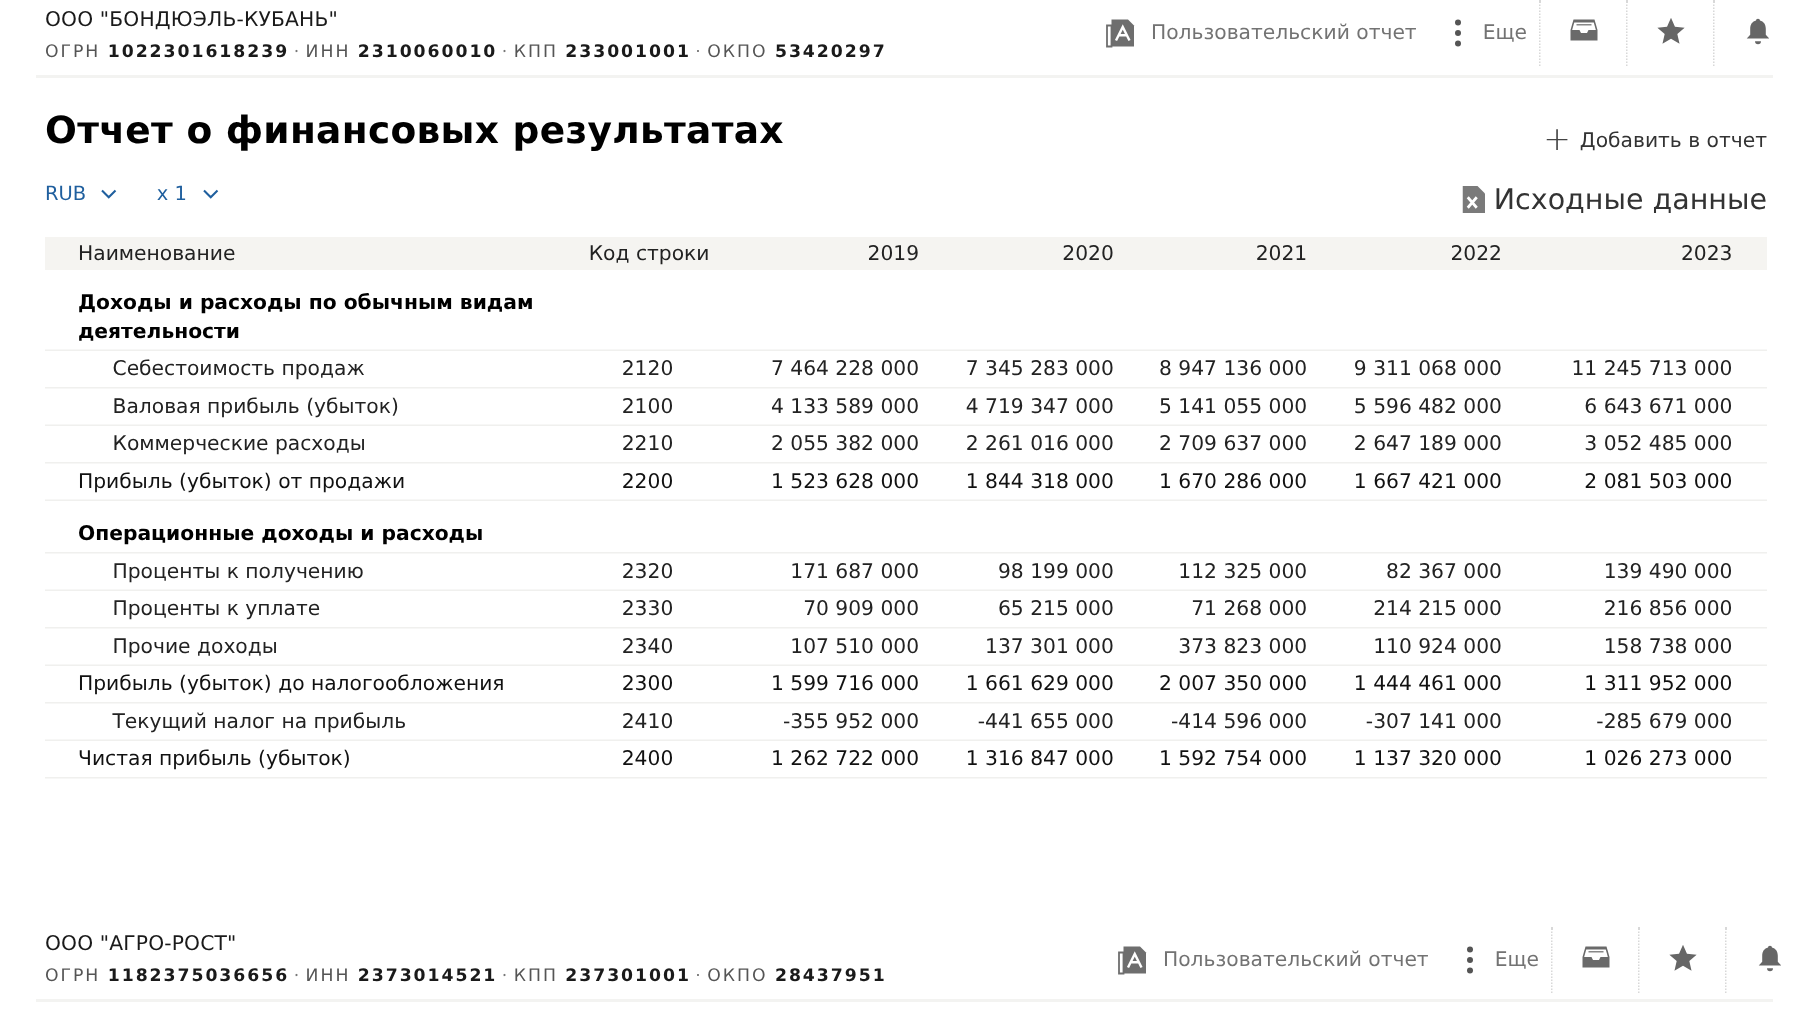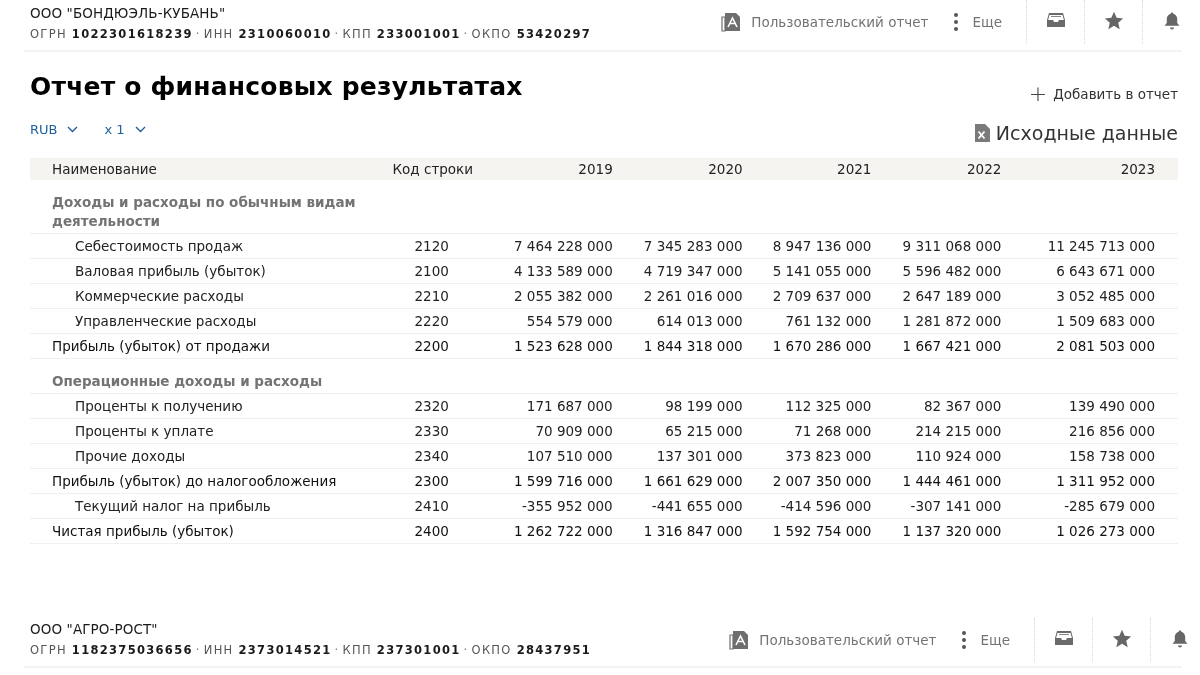--- a/index.html
+++ b/index.html
@@ -13,21 +13,21 @@
   .company-ids { position: absolute; left: 30px; top: 27px; font-size: 11.5px; color: #444; letter-spacing: 1.3px; white-space: nowrap; }
   .company-ids .lbl { color: #555; font-weight: normal; }
   .company-ids .val { color: #1a1a1a; font-weight: bold; }
   .company-ids .sep { color: #777; margin: 0 3px; }
   .header-rule { position: absolute; left: 24px; right: 18px; bottom: 0; height: 2px; background: #f3f3f1; }
 
   .header-actions { position: absolute; right: 0; top: 0; height: 44px; display: flex; align-items: center; }
   .action-link { display: flex; align-items: center; font-size: 13.5px; color: #737373; cursor: pointer; }
   .action-link .ico { margin-right: 8px; display: inline-flex; }
   .action-custom { margin-right: 26px; }
-  .action-more { margin-right: 24px; }
+  .action-more { margin-right: 8px; }
   .vdots { width: 4px; display: flex; flex-direction: column; justify-content: space-between; height: 18px; margin-right: 14px; }
   .vdots span { width: 4px; height: 4px; border-radius: 50%; background: #555; display: block; }
   .icon-btn { width: 58px; height: 44px; display: flex; align-items: center; justify-content: center; border-left: 1px dotted #d8d8d8; cursor: pointer; }
 
   .page-title { position: absolute; left: 30px; top: 72px; font-size: 25px; font-weight: bold; color: #000000; letter-spacing: 0.2px; }
   .add-report { position: absolute; right: 22px; top: 83px; font-size: 13.5px; color: #333; display: flex; align-items: center; cursor: pointer; }
   .add-report .plus { font-size: 22px; font-weight: 300; margin-right: 6px; color: #444; line-height: 1; }
   .source-data { position: absolute; right: 22px; top: 122px; font-size: 19px; color: #333; display: flex; align-items: center; cursor: pointer; }
   .source-data .ico { margin-right: 6px; display: inline-flex; }
 
@@ -38,21 +38,21 @@
   .fin-table { position: absolute; left: 30px; top: 158px; width: 1148px; border-collapse: collapse; font-size: 13.5px; }
   .fin-table thead tr { background: #f5f4f1; height: 22px; }
   .fin-table th { font-weight: normal; color: #222; text-align: right; padding: 0 23px 0 0; white-space: nowrap; font-size: 13.5px; }
   .fin-table th.name-col { text-align: left; padding-left: 22px; }
   .fin-table th.code-col { text-align: left; padding-left: 0; }
   .fin-table td { height: 25px; border-bottom: 1px solid #f0f0ee; text-align: right; padding: 0 23px 0 0; white-space: nowrap; color: #222; }
   .fin-table td.name { text-align: left; padding-left: 22px; }
   .fin-table td.name.indent { padding-left: 45px; }
   .fin-table td.code { text-align: left; padding-left: 22px; }
   .fin-table tr.bold td { font-weight: normal; color: #111; }
-  .fin-table tr.section td.name { font-weight: bold; color: #737373; line-height: 19px; padding-top: 13px; padding-bottom: 2px; white-space: normal; }
+  .fin-table tr.section td.name { font-weight: bold; color: #000000; line-height: 19px; padding-top: 13px; padding-bottom: 2px; white-space: normal; }
   .fin-table tr.section.tall td { height: 44px; }
 </style>
 </head>
 <body>
 
 <div class="company-header top">
   <div class="company-name">ООО "БОНДЮЭЛЬ-КУБАНЬ"</div>
   <div class="company-ids">
     <span class="lbl">ОГРН</span>
     <span class="val">1022301618239</span><span class="sep">·</span><span class="lbl">ИНН</span>
@@ -194,29 +194,20 @@
     </tr>
     <tr>
       <td class="name indent">Коммерческие расходы</td>
       <td class="code">2210</td>
       <td>2 055 382 000</td>
       <td>2 261 016 000</td>
       <td>2 709 637 000</td>
       <td>2 647 189 000</td>
       <td>3 052 485 000</td>
     </tr>
-    <tr>
-      <td class="name indent">Управленческие расходы</td>
-      <td class="code">2220</td>
-      <td>554 579 000</td>
-      <td>614 013 000</td>
-      <td>761 132 000</td>
-      <td>1 281 872 000</td>
-      <td>1 509 683 000</td>
-    </tr>
     <tr class="bold">
       <td class="name">Прибыль (убыток) от продажи</td>
       <td class="code" style="font-weight:normal">2200</td>
       <td>1 523 628 000</td>
       <td>1 844 318 000</td>
       <td>1 670 286 000</td>
       <td>1 667 421 000</td>
       <td>2 081 503 000</td>
     </tr>
     <tr class="section">

